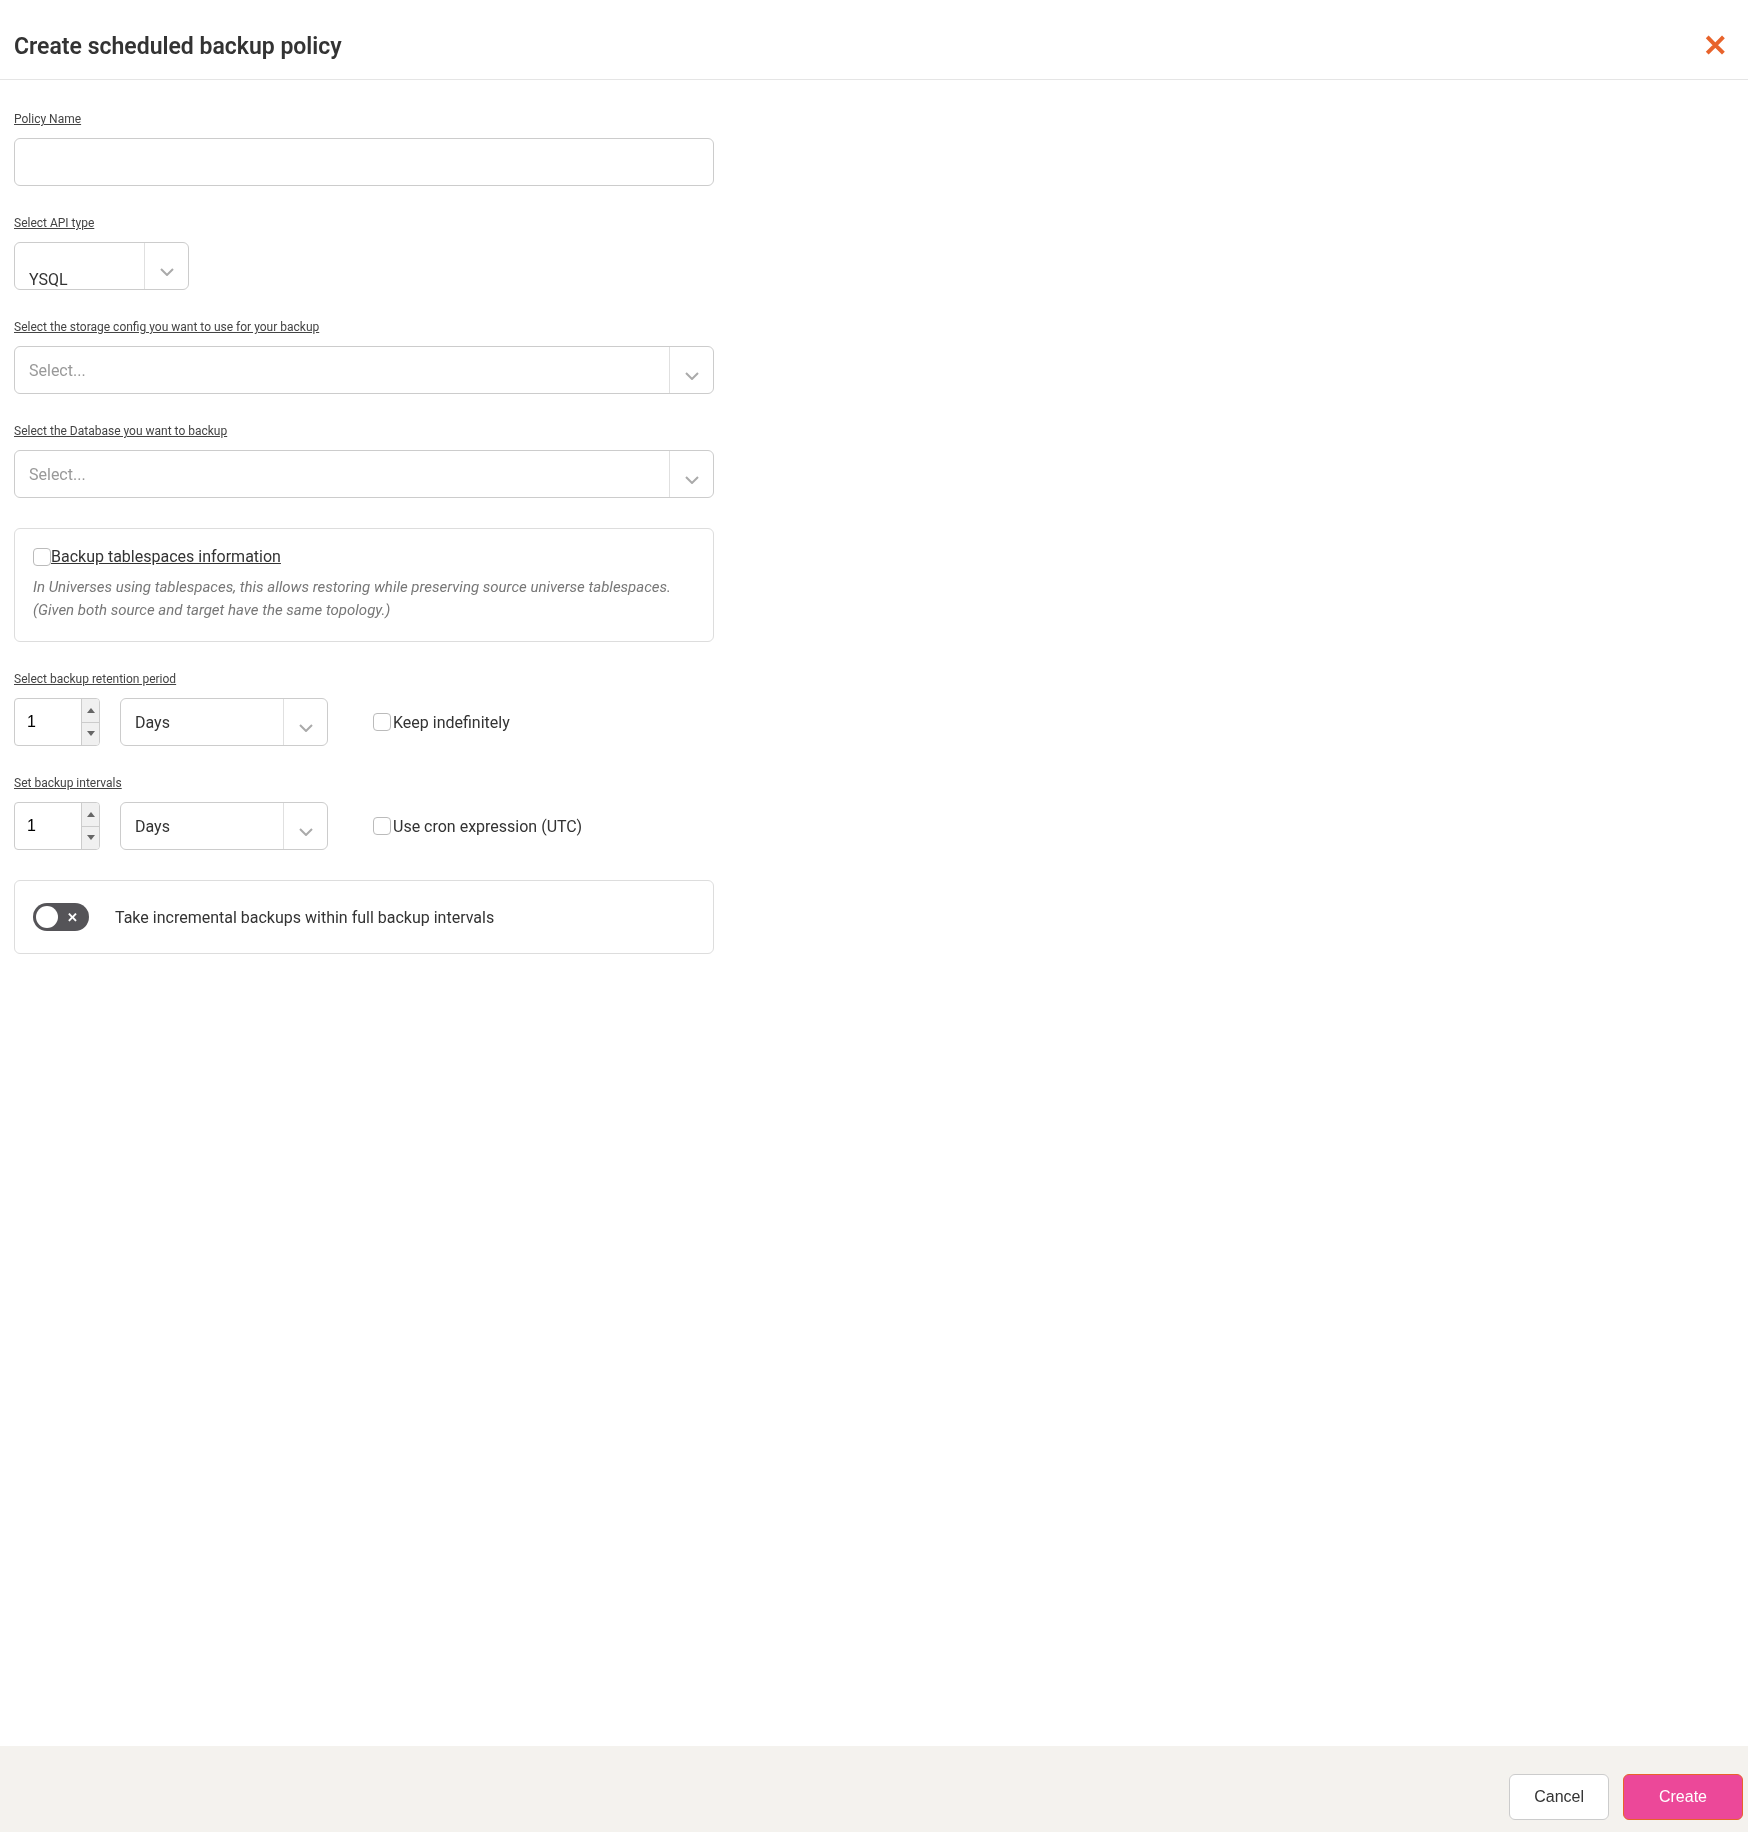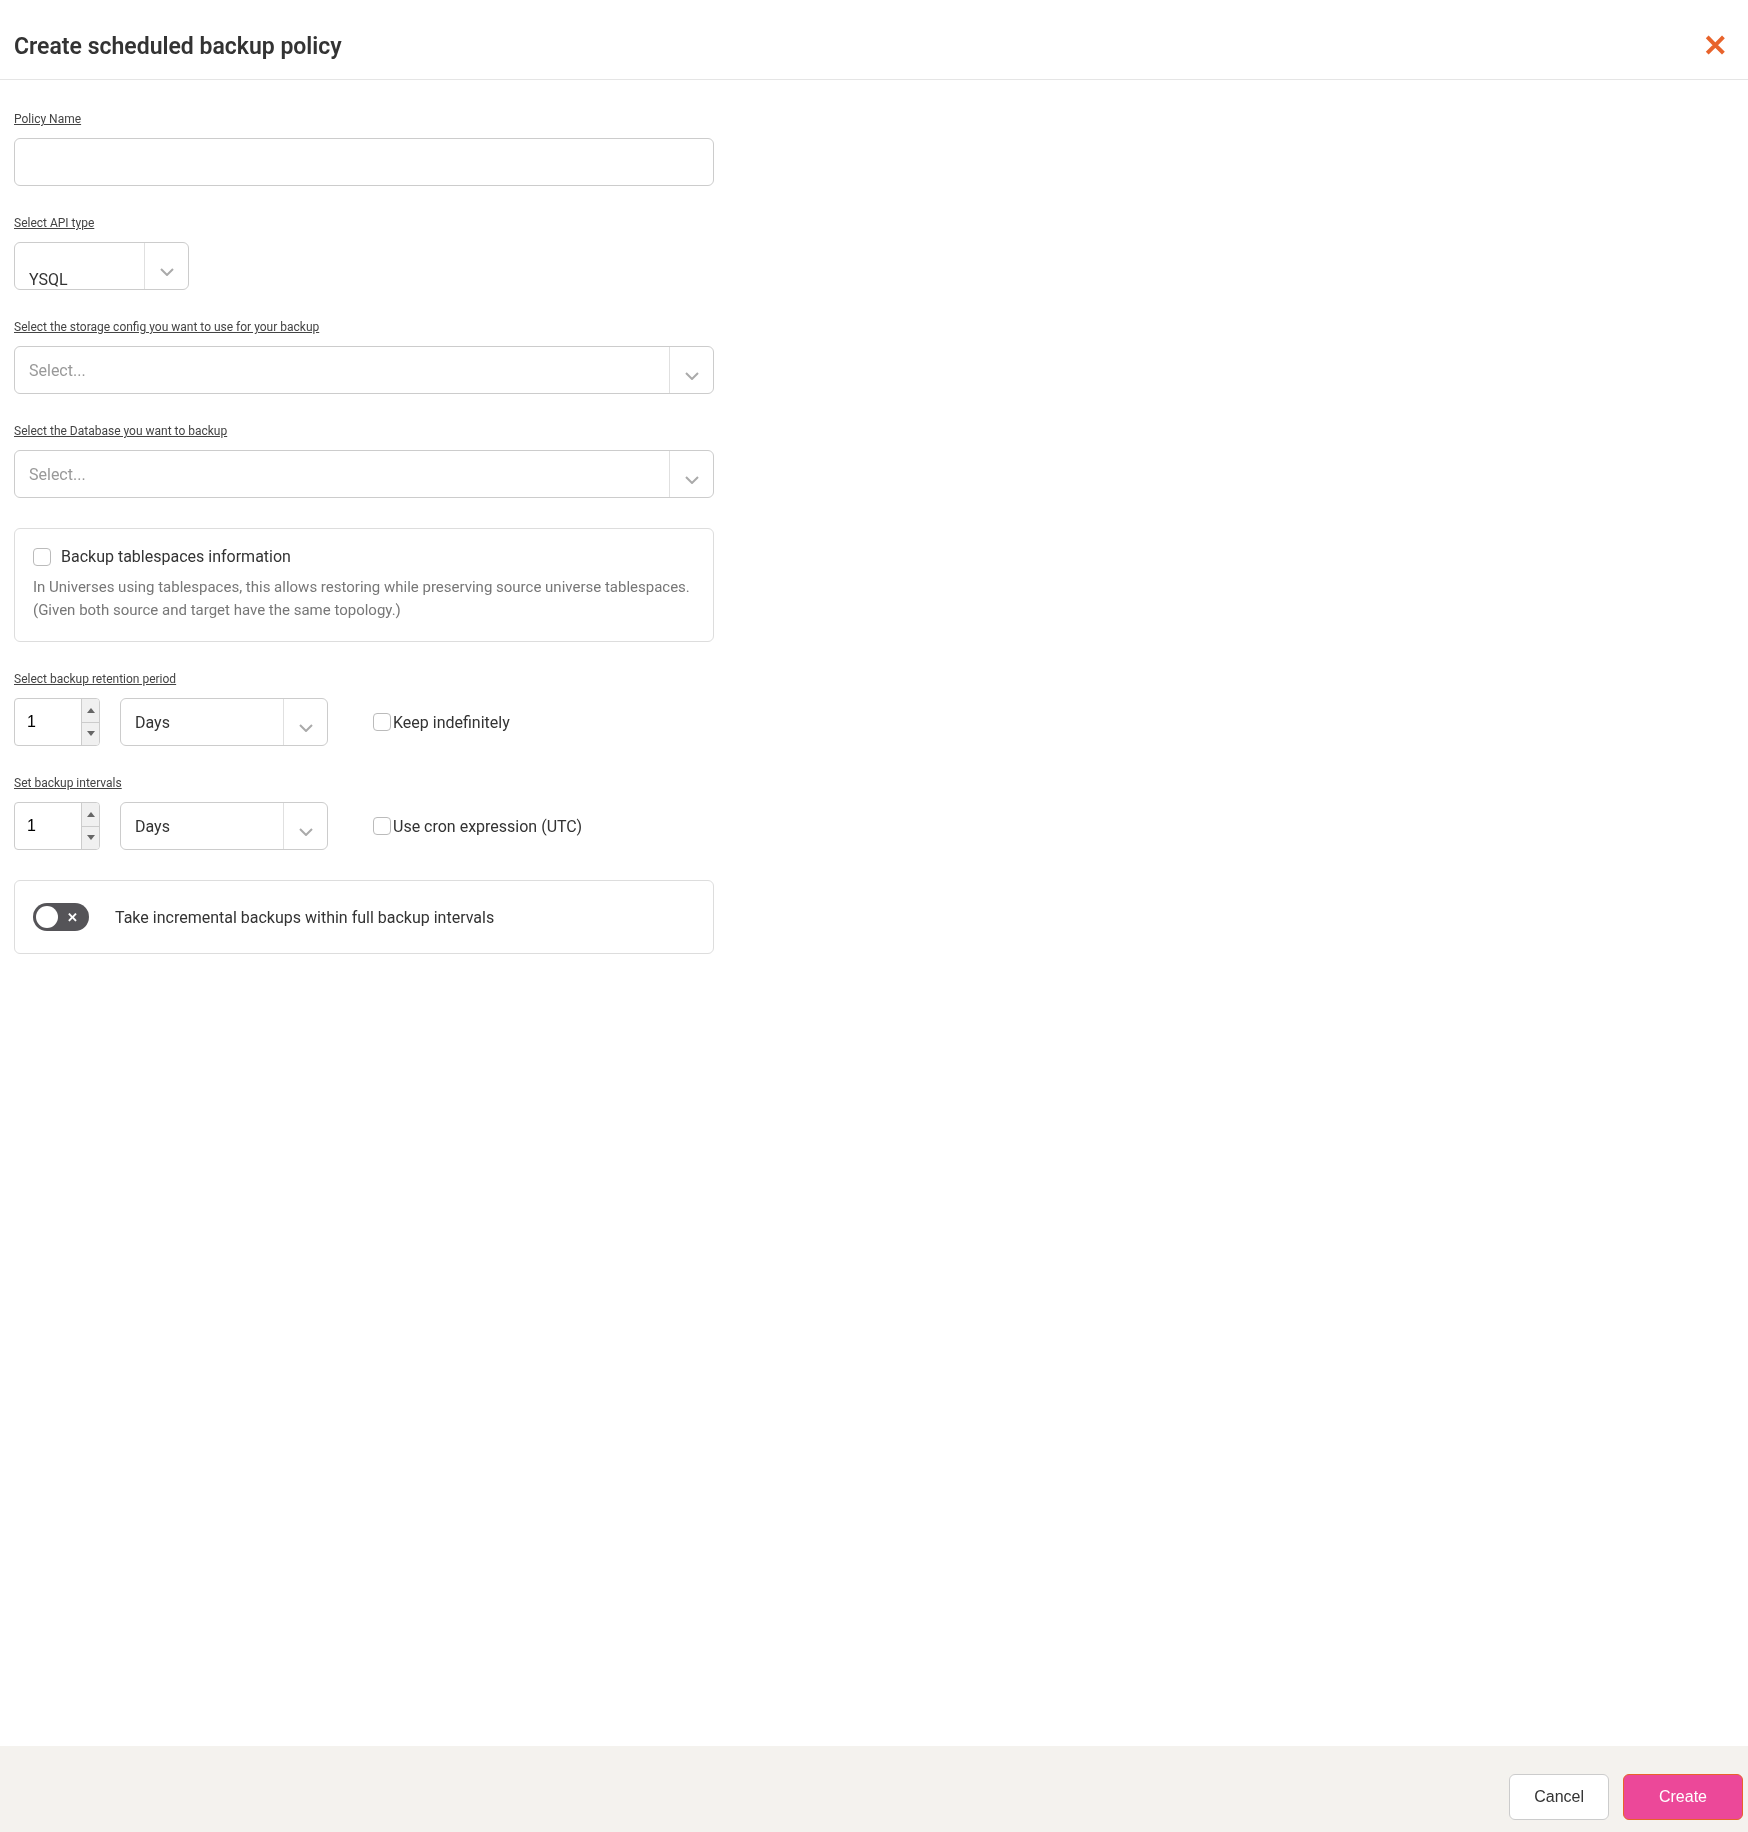--- a/index.html
+++ b/index.html
@@ -110,40 +110,41 @@
     }
     .box {
       border: 1px solid #ddd;
       border-radius: 6px;
       padding: 18px 18px 20px;
       margin-bottom: 30px;
     }
     .checkbox-row {
       display: flex;
       align-items: flex-end;
-      gap: 10px;
+      text-decoration: underline;
     }
     .checkbox {
       width: 18px;
       height: 18px;
       border: 1px solid #bbb;
       border-radius: 4px;
       background: #fff;
       flex-shrink: 0;
       cursor: pointer;
     }
     .checkbox-label {
       font-size: 16px;
       color: #333;
     }
     .helper-text {
       margin-top: 10px;
       font-size: 15px;
       color: #777;
       line-height: 1.5;
+      font-style: italic;
     }
     .row-inline {
       display: flex;
       align-items: center;
       gap: 20px;
     }
     .num-input-wrap {
       position: relative;
       width: 86px;
       height: 48px;

